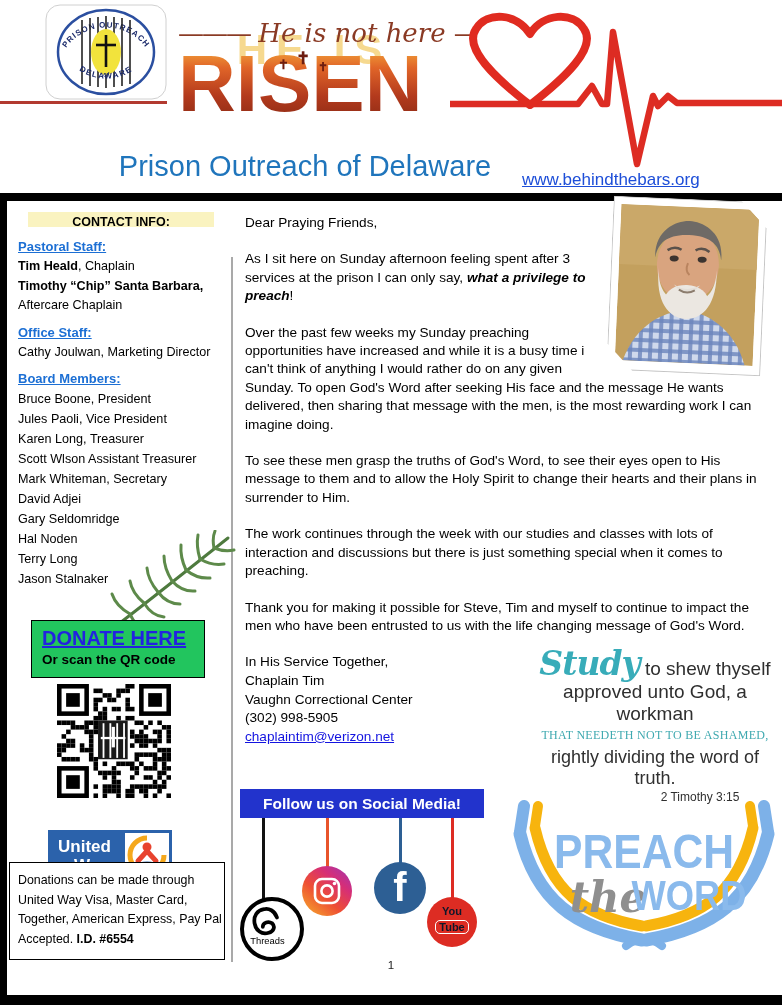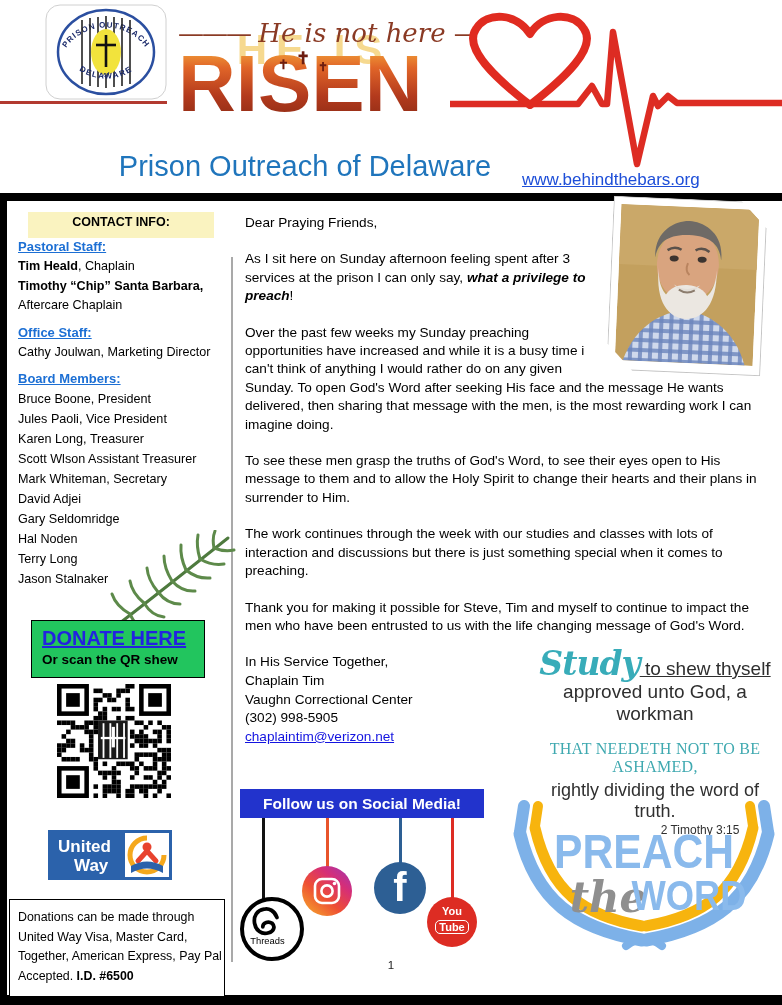--- a/index.html
+++ b/index.html
@@ -27,75 +27,75 @@
   #ekg{left:450px;top:0;width:332px;height:170px;}
   #main-title{left:70px;top:150px;width:470px;text-align:center;font-size:29px;color:#1f75bc;}
   #site-link{left:522px;top:170px;font-size:17px;}
   #site-link a{color:#1d4ed8;}
   #bar-top{left:0;top:193px;width:782px;height:8px;background:#000;}
   #bar-left{left:0;top:201px;width:7px;height:794px;background:#000;}
   #bar-bottom{left:0;top:995px;width:782px;height:10px;background:#000;}
   #divider{left:231px;top:257px;width:2px;height:705px;background:#a9a9a9;}
 
   
-  #contact-head{left:28px;top:212px;width:186px;height:26px;background:#faf3c0;text-align:center;
+  #contact-head{left:28px;top:212px;width:186px;height:15px;background:#faf3c0;text-align:center;
       font-weight:bold;font-size:12.5px;line-height:21px;color:#000;}
   #side{left:18px;top:239px;width:210px;font-size:12.6px;color:#000;}
   .side-h{color:#1c6fd4;font-weight:bold;text-decoration:underline;font-size:13px;margin:0 0 3px 0;}
   .side-gap{margin-top:9px;}
   .mline{line-height:19.5px;}
   .mname{font-weight:bold;}
   #board-list div{line-height:20px;}
   #palm{left:110px;top:530px;width:126px;height:102px;}
   #donate-box{left:31px;top:620px;width:172px;height:56px;border:1.6px solid #000;background:#22c55e;font-weight:bold;}
   #donate-link{display:block;margin:6px 0 2px 10px;font-size:20px;color:#2222e0;text-decoration:underline;}
   #donate-cap{margin-left:10px;font-size:13.5px;}
   #qr{left:57px;top:682px;width:114px;height:118px;}
   #uw{left:48px;top:830px;width:124px;height:50px;}
-  #don-note{left:9px;top:899px;width:206px;height:88px;border:1.6px solid #000;background:#fff;
+  #don-note{left:9px;top:862px;width:206px;height:88px;border:1.6px solid #000;background:#fff;
       padding:8px 0 0 8px;font-size:12.4px;line-height:19.5px;}
   #don-note b{font-weight:bold;}
 
   
   #photo{left:610px;top:199px;width:152px;height:172px;background:#fff;border:1px solid #c4c4c4;
       transform:rotate(2.5deg);box-shadow:3px 5px 9px rgba(0,0,0,.38);
       clip-path:polygon(0 0,calc(100% - 26px) 0,100% 26px,100% 100%,26px 100%,0 calc(100% - 26px));}
   #photo svg{position:absolute;left:7px;top:7px;}
   #letter{left:245px;top:214px;width:534px;font-size:13.6px;line-height:18.4px;color:#000;}
   #photo-spacer{float:right;width:180px;height:160px;}
   #letter p{margin:0 0 18px 0;}
   #letter .emph{font-weight:bold;font-style:italic;}
   #sig div{line-height:18.6px;}
   #sig a{color:#1414e0;}
 
   
   #verse{left:528px;top:644px;width:254px;text-align:center;color:#2f2f2f;}
   #verse .study{font-family:"DejaVu Serif",serif;font-style:italic;font-weight:bold;
       font-size:33px;color:#38acb9;letter-spacing:-1px;}
-  #verse .v1b{font-size:19px;text-decoration:underline;}
+  #verse .v1b{font-size:19px;}
   .v2{font-size:19px;margin-top:-2px;}
-  .v3{font-family:"Liberation Serif",serif;font-size:16px;color:#3fa9b0;margin-top:15px;letter-spacing:.3px;text-align:center;}
+  .v3{font-family:"Liberation Serif",serif;font-size:12px;color:#3fa9b0;margin-top:3px;letter-spacing:.3px;text-align:center;}
   .v4{font-size:18px;margin-top:4px;}
   .vref{font-size:12px;margin-top:1px;padding-left:90px;}
 
   
   #banner{left:240px;top:789px;width:244px;height:29px;background:#2233cc;color:#fff;font-weight:bold;
       font-size:15.5px;text-align:center;line-height:29px;}
   .string{position:absolute;width:2.6px;}
   #th-string{left:262px;top:818px;height:82px;background:#111;}
   #ig-string{left:326px;top:818px;height:50px;background:#e8542b;}
   #fb-string{left:399px;top:818px;height:46px;background:#2d5f94;}
   #yt-string{left:451px;top:818px;height:80px;background:#dd2c23;}
   .badge{position:absolute;border-radius:50%;}
   #threads{left:240px;top:897px;width:56px;height:56px;background:#fff;border:4.5px solid #000;}
   #insta{left:302px;top:866px;width:50px;height:50px;
       background:linear-gradient(40deg,#f6b12c 0%,#ee4f33 40%,#d62e77 70%,#9b36b7 100%);}
   #fb{left:374px;top:862px;width:52px;height:52px;background:#2d5f94;color:#fff;text-align:center;
       font-weight:bold;font-size:40px;line-height:50px;font-family:"Liberation Sans",sans-serif;}
-  #yt{left:427px;top:897px;width:50px;height:50px;background:#dd2c23;color:#ffffff;text-align:center;}
+  #yt{left:427px;top:897px;width:50px;height:50px;background:#dd2c23;color:#0f172a;text-align:center;}
   #yt .ytop{font-size:11px;font-weight:bold;margin-top:8px;}
   #yt .ybot{display:inline-block;font-size:11px;font-weight:bold;border:1.5px solid #fff;
       border-radius:5px;padding:0 3px;margin-top:1px;}
   #preach{left:508px;top:794px;width:272px;height:162px;}
   #pageno{left:0;top:959px;width:782px;text-align:center;font-size:11.5px;color:#222;}
 </style>
 </head>
 <body>
 
 <div id="page">
@@ -202,21 +202,21 @@
         <path d="M76 40 q 11 9 24 8"></path>
       <path d="M90 29 q -4 -13 -2 -24"></path>
         <path d="M90 29 q 12 7 24 5"></path>
       <path d="M104 18 q -2 -10 1 -17"></path>
         <path d="M104 18 q 10 4 20 2"></path>
     </g>
   </svg>
 
   <div id="donate-box" class="abs">
     <a id="donate-link" href="#">DONATE HERE</a>
-    <div id="donate-cap">Or scan the QR shew</div>
+    <div id="donate-cap">Or scan the QR code</div>
   </div>
 
   <svg id="qr" class="abs" viewBox="0 0 100 100">
       <rect x="0" y="0" width="100" height="100" fill="#fff"></rect>
       <rect x="60" y="0" width="4" height="4" fill="#000"></rect>
       <rect x="64" y="0" width="4" height="4" fill="#000"></rect>
       <rect x="32" y="4" width="4" height="4" fill="#000"></rect>
       <rect x="36" y="4" width="4" height="4" fill="#000"></rect>
       <rect x="52" y="4" width="4" height="4" fill="#000"></rect>
       <rect x="56" y="4" width="4" height="4" fill="#000"></rect>
@@ -423,21 +423,21 @@
     <circle cx="99" cy="17" r="4.5" fill="#e8432e"></circle>
     <path d="M 90 31 L 99 21 L 108 31" fill="none" stroke="#e8432e" stroke-width="5" stroke-linecap="round"></path>
     <path d="M 83 36 Q 99 27 115 36 L 115 43 Q 99 34 83 43 Z" fill="#2b62ab"></path>
   </svg>
 
   <div id="don-note" class="abs">
     <div>Donations can be made through</div>
     <div>United Way Visa, Master Card,</div>
     <div>Together, American Express, Pay Pal</div>
     <div>
-      <span>Accepted.  </span><b>I.D. #6500</b>
+      <span>Accepted.  </span><b>I.D. #6554</b>
     </div>
   </div>
 
   <div id="photo" class="abs">
     <svg width="138" height="156" viewBox="0 0 138 156">
       <defs>
         <pattern id="plaid" width="10" height="10" patternUnits="userSpaceOnUse">
           <rect width="10" height="10" fill="#cfd9ec"></rect>
           <rect width="10" height="4" y="3" fill="#7f96c6"></rect>
           <rect width="4" height="10" x="3" fill="#6d86bb" opacity=".8"></rect>

